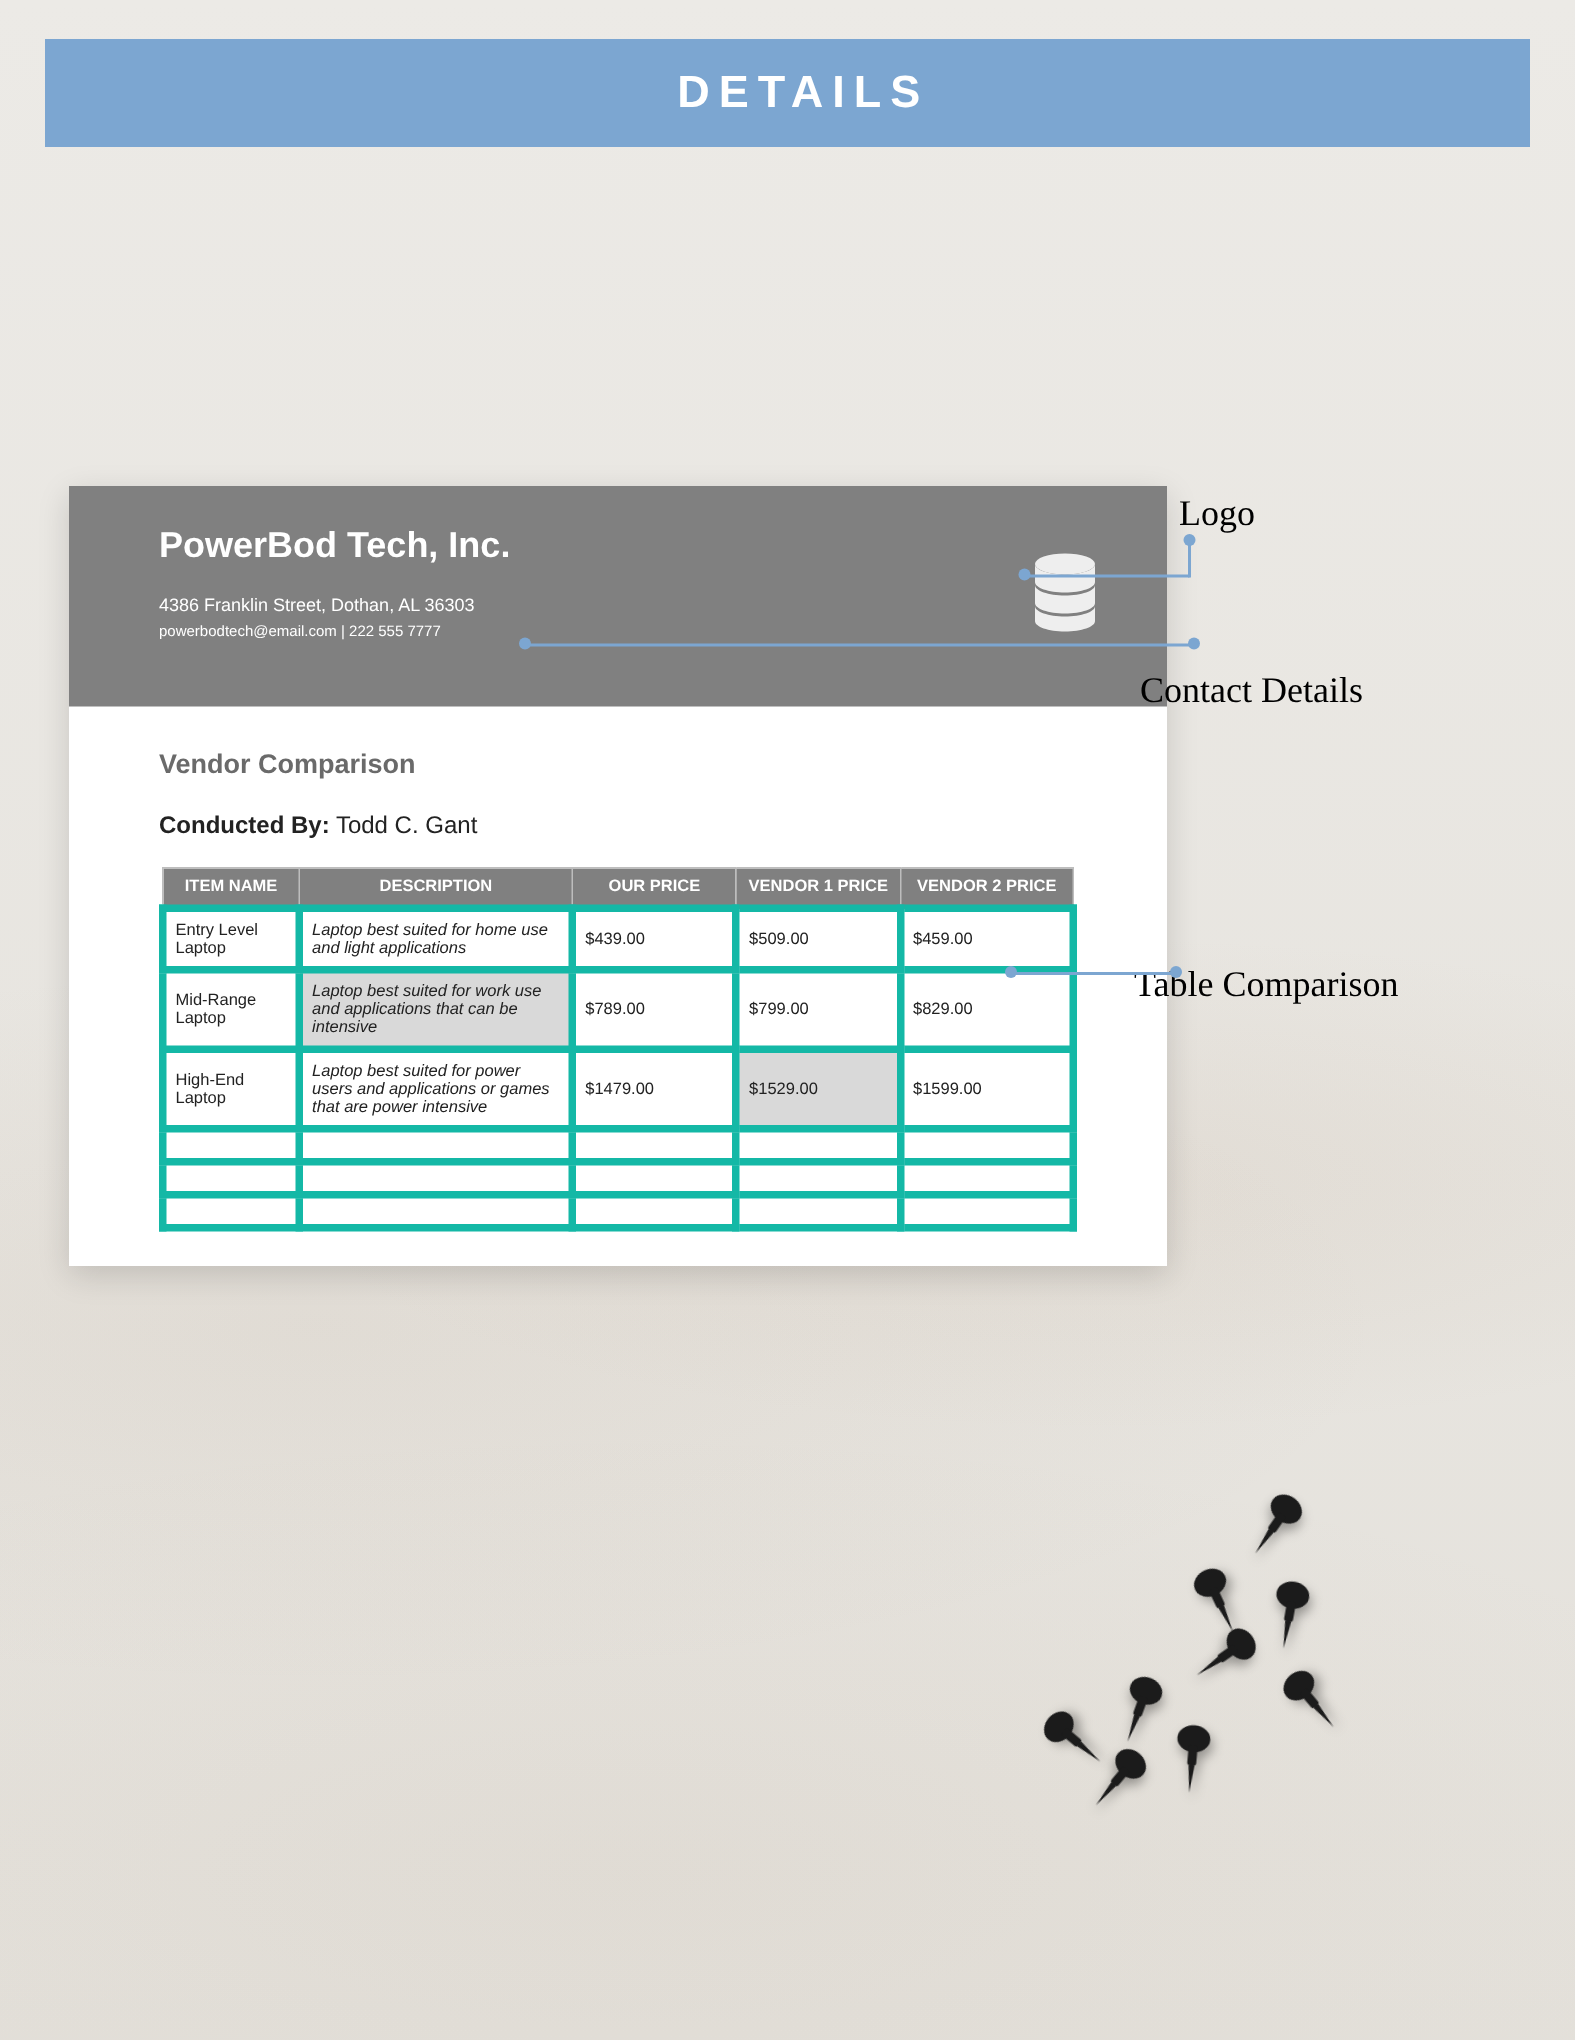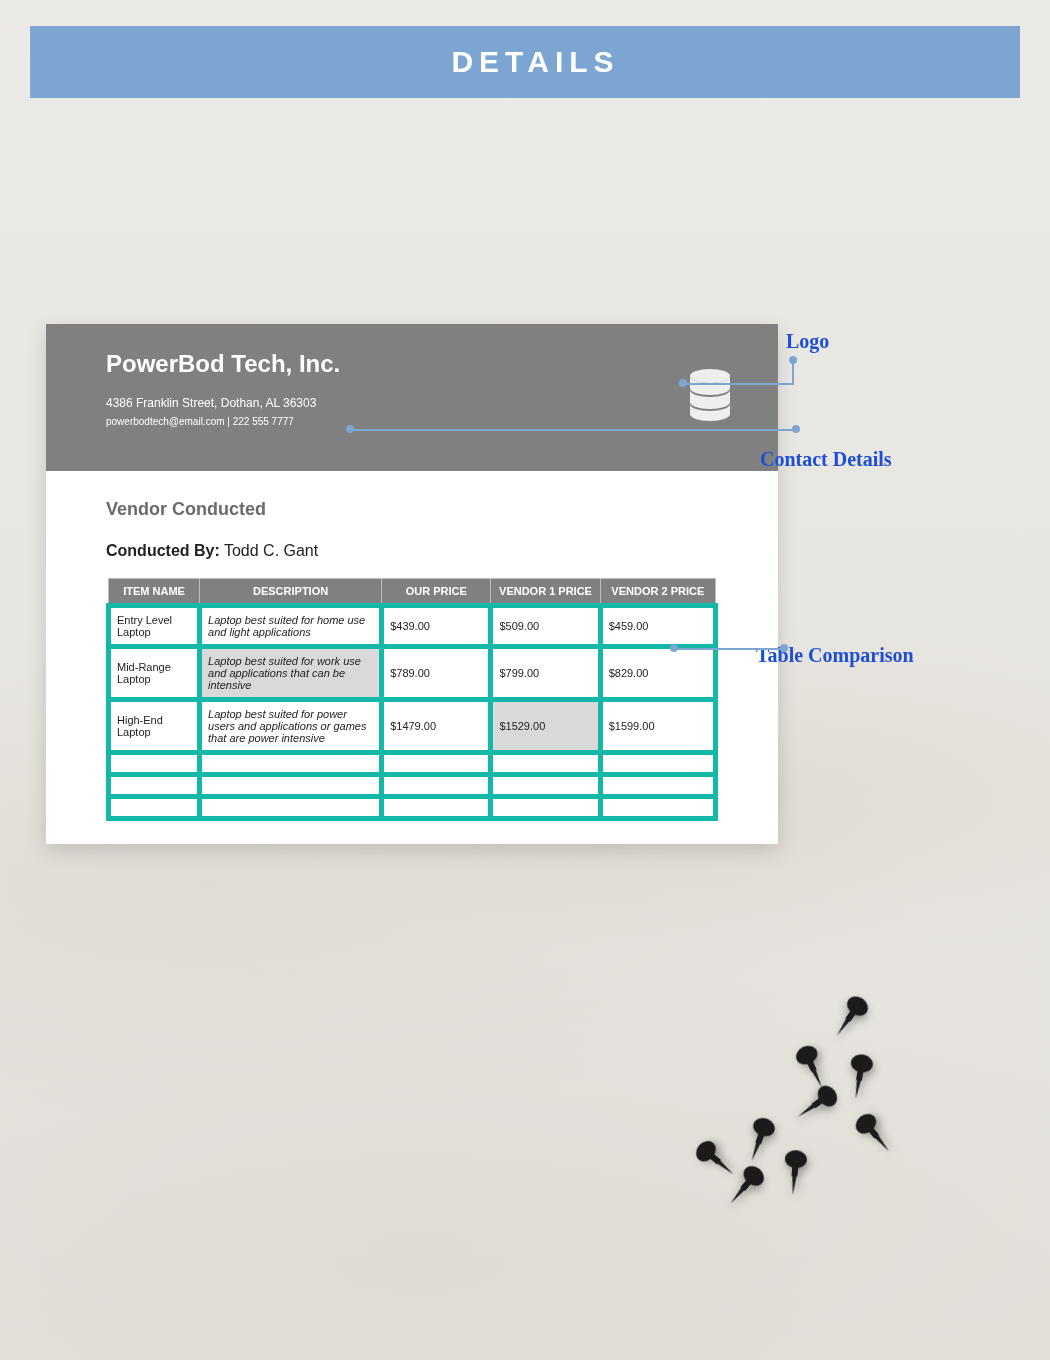--- a/index.html
+++ b/index.html
@@ -79,23 +79,22 @@
     padding: 6px 6px; text-align: left; vertical-align: middle;
   }
   table.cmp td.desc { font-size: 11px; font-style: italic; }
   .shade { background: #d9d9d9; }
   .row-empty td { height: 22px; }
 
   
   .callout {
     position: absolute;
     font-family: Georgia, 'Times New Roman', serif;
-    color: #1d4ed8;
-    font-size: 20px;
-    font-weight: bold;
+    color: #000000;
+    font-size: 24px;
   }
   .c-logo   { left: 786px; top: 330px; }
   .c-contact{ left: 760px; top: 448px; }
   .c-table  { left: 756px; top: 644px; }
 
   
   .line { position: absolute; background: #7ca6d1; }
   .dot  { position: absolute; width: 8px; height: 8px; border-radius: 50%; background: #7ca6d1; }
 
   
@@ -138,21 +137,21 @@
           <ellipse cx="22" cy="8" rx="20" ry="7"></ellipse>
           <path d="M2 8v12c0 3.9 8.95 7 20 7s20-3.1 20-7V8c0 3.9-8.95 7-20 7S2 11.9 2 8z"></path>
           <path d="M2 22v12c0 3.9 8.95 7 20 7s20-3.1 20-7V22c0 3.9-8.95 7-20 7S2 25.9 2 22z"></path>
           <path d="M2 36v10c0 3.9 8.95 7 20 7s20-3.1 20-7V36c0 3.9-8.95 7-20 7S2 39.9 2 36z"></path>
         </g>
       </svg>
     </div>
   </div>
 
   <div class="doc-body">
-    <h2>Vendor Conducted</h2>
+    <h2>Vendor Comparison</h2>
     <div class="meta">
       <b>Conducted By:</b>
       <span>Todd C. Gant</span>
     </div>
 
     <table class="cmp">
       <colgroup>
         <col style="width:15%">
           <col style="width:30%">
           <col style="width:18%">

